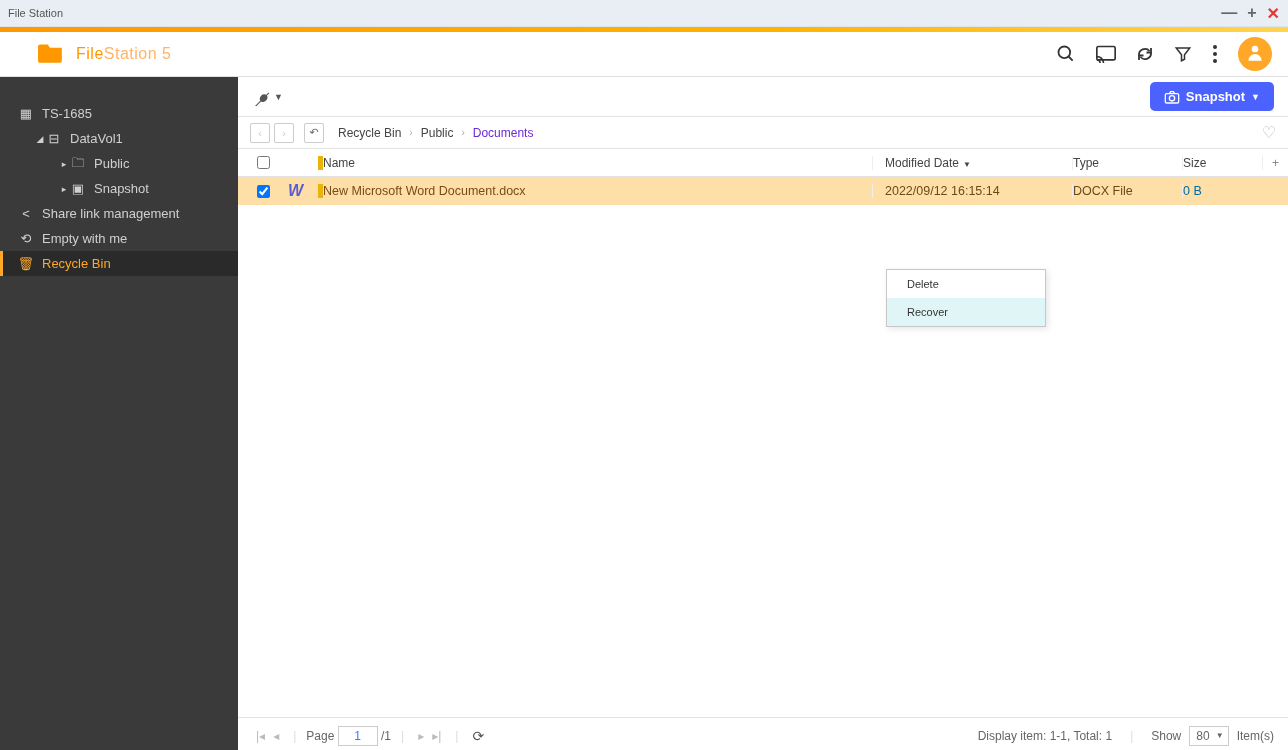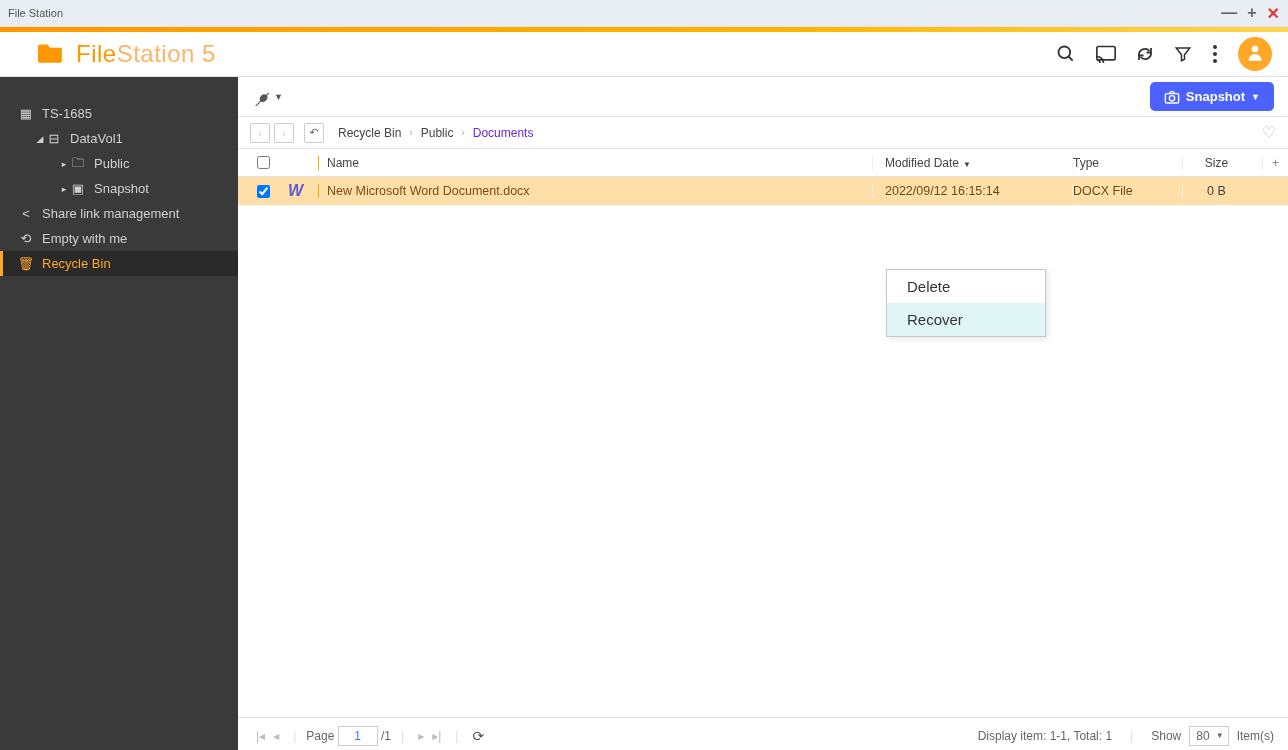--- a/index.html
+++ b/index.html
@@ -24,21 +24,21 @@
 
 .header {
   height: 45px;
   background: #fff;
   display: flex;
   align-items: center;
   padding: 0 16px 0 38px;
   border-bottom: 1px solid #e0e0e0;
 }
 .header .app-icon { color: #ff9800; margin-right: 12px; }
-.header .app-title { font-size: 24px; color: #ff9800; letter-spacing: 0.5px; }
+.header .app-title { font-size: 16px; color: #ff9800; letter-spacing: 0.5px; }
 .header .app-title .thin { font-weight: 300; color: #ffb366; }
 .header .spacer { flex: 1; }
 .header .hicon { margin: 0 10px; color: #444; cursor: pointer; display: flex; align-items: center; }
 .header .user-badge {
   width: 34px; height: 34px; border-radius: 50%;
   background: #ffa726; display: flex; align-items: center; justify-content: center;
   margin-left: 10px;
 }
 
 .body { display: flex; height: calc(750px - 24px - 5px - 45px); }
@@ -113,45 +113,45 @@
 
 .table-head {
   height: 28px;
   display: flex; align-items: center;
   border-bottom: 1px solid #e3e3e3;
   font-size: 12px;
   color: #444;
 }
 .col-chk { width: 50px; display:flex; justify-content:center;}
 .col-ico { width: 30px; }
-.col-name { flex: 1; padding-left: 8px; border-left: 1px solid #eab308; }
+.col-name { flex: 1; padding-left: 0; border-left: 5px solid #eab308; }
 .col-mod { width: 200px; padding-left: 12px; border-left: 1px solid #eee; }
 .col-type { width: 110px; border-left: 1px solid #eee; }
-.col-size { width: 80px; text-align: center; padding-right: 12px; border-left: 1px solid #eee; }
+.col-size { width: 80px; text-align: left; padding-right: 12px; border-left: 1px solid #eee; }
 .col-add { width: 26px; text-align:center; border-left: 1px solid #eee; color:#888; cursor:pointer;}
 .table-head .sort-caret { font-size: 8px; margin-left: 4px; }
 
 .table-body { flex: 1; overflow: auto; }
 .row {
   height: 28px; display: flex; align-items: center;
   font-size: 12.5px; color: #555;
 }
 .row.selected { background: #ffdfa8; color: #6b4a1a; }
 .row .col-ico { color: #5b5bd6; font-weight: 800; font-size: 16px; font-style: italic; font-family: Georgia, serif;}
 .row .col-name { color: #7a4a17; }
-.row .col-size { color: #404040; }
+.row .col-size { color: #0369a1; }
 
 .ctx-menu {
   position: absolute;
   top: 192px; left: 648px;
   width: 160px;
   background: #fff;
   border: 1px solid #c7c7c7;
   box-shadow: 2px 2px 6px rgba(0,0,0,0.1);
-  font-size: 15px;
+  font-size: 11px;
   z-index: 100;
 }
 .ctx-item { padding: 8px 20px; cursor: pointer; color: #333; }
 .ctx-item.hover { background: #e0f5f5; }
 
 .pager {
   height: 36px;
   border-top: 1px solid #e3e3e3;
   display:flex; align-items:center;
   padding: 0 14px;

